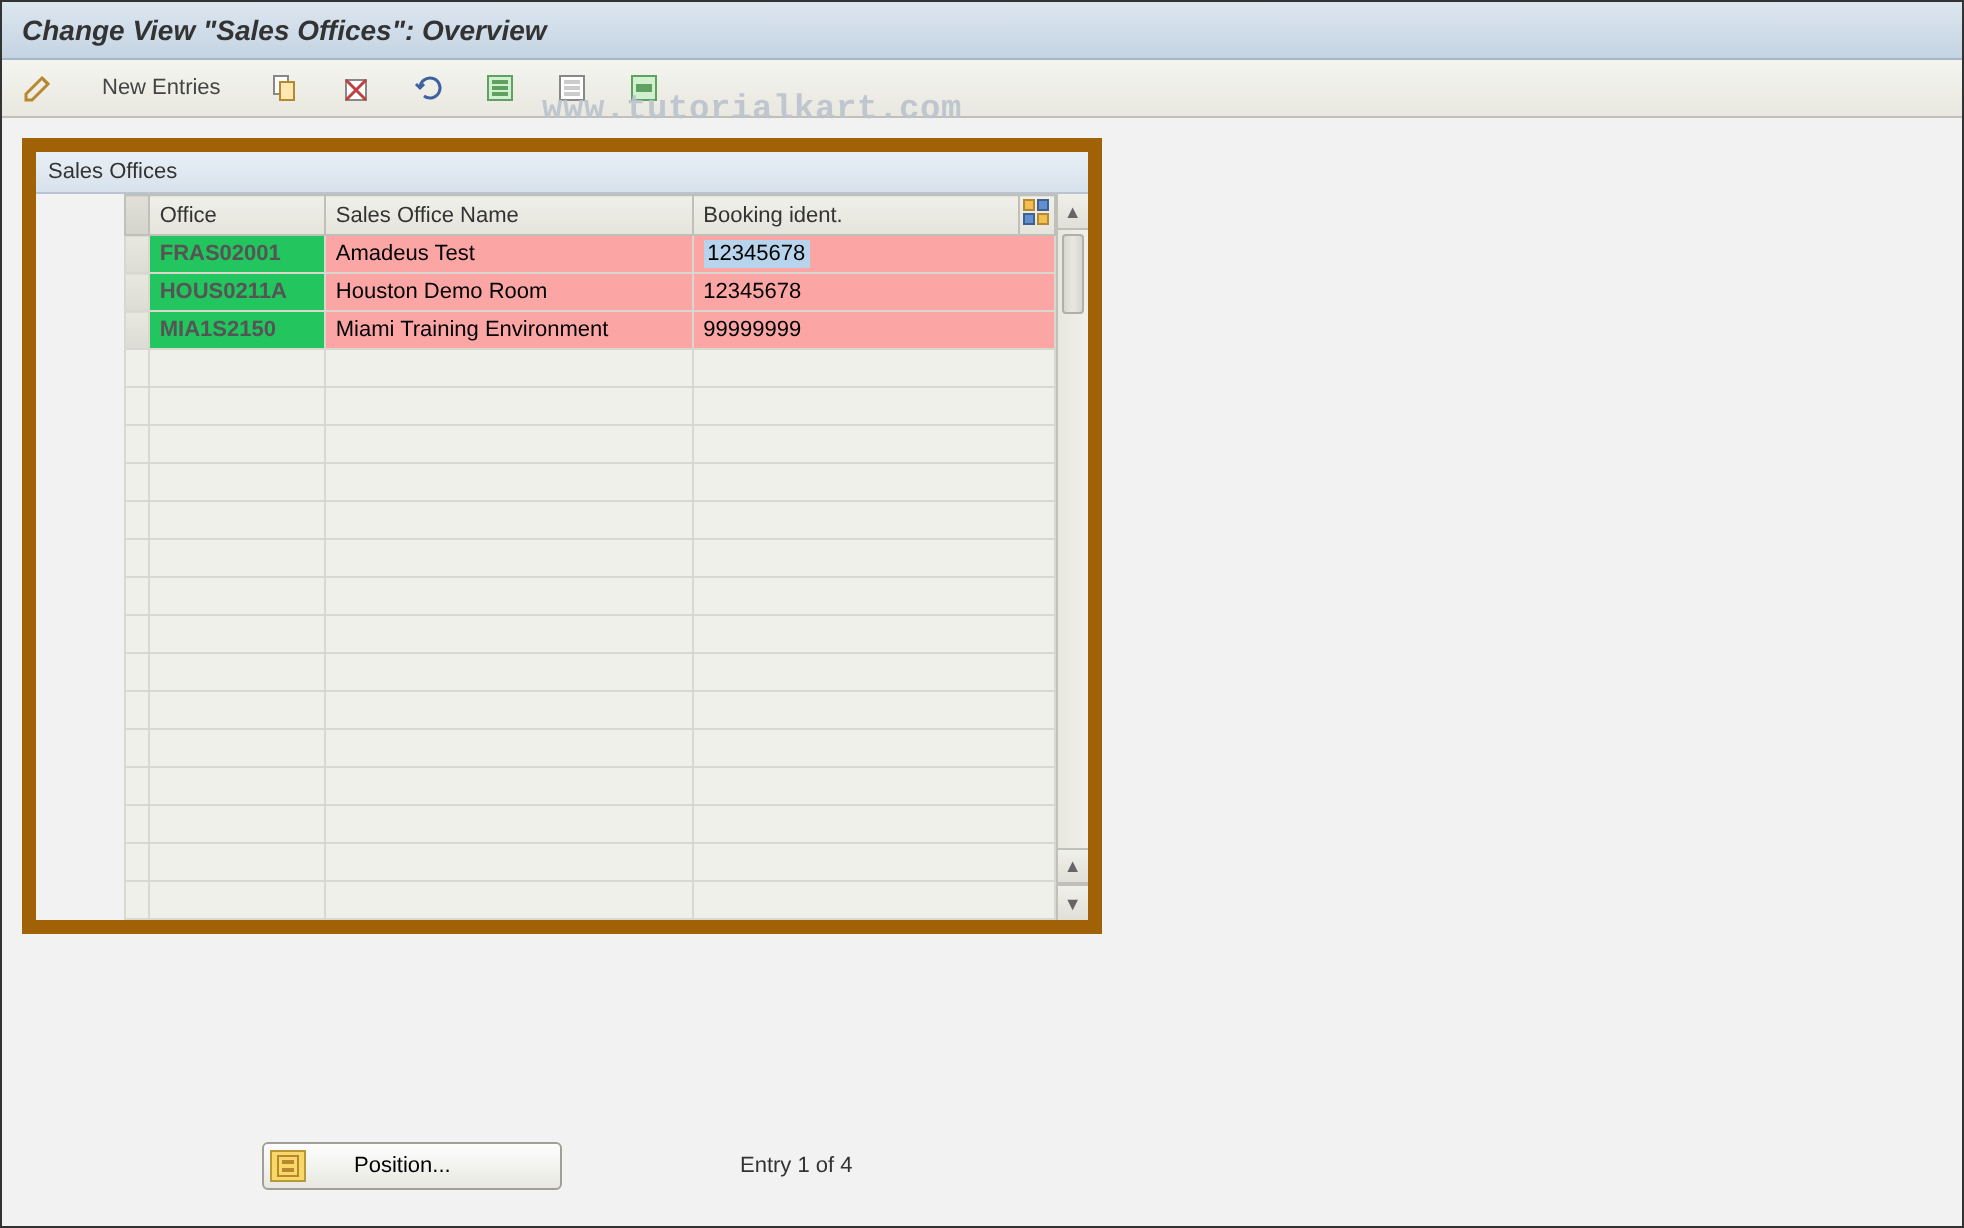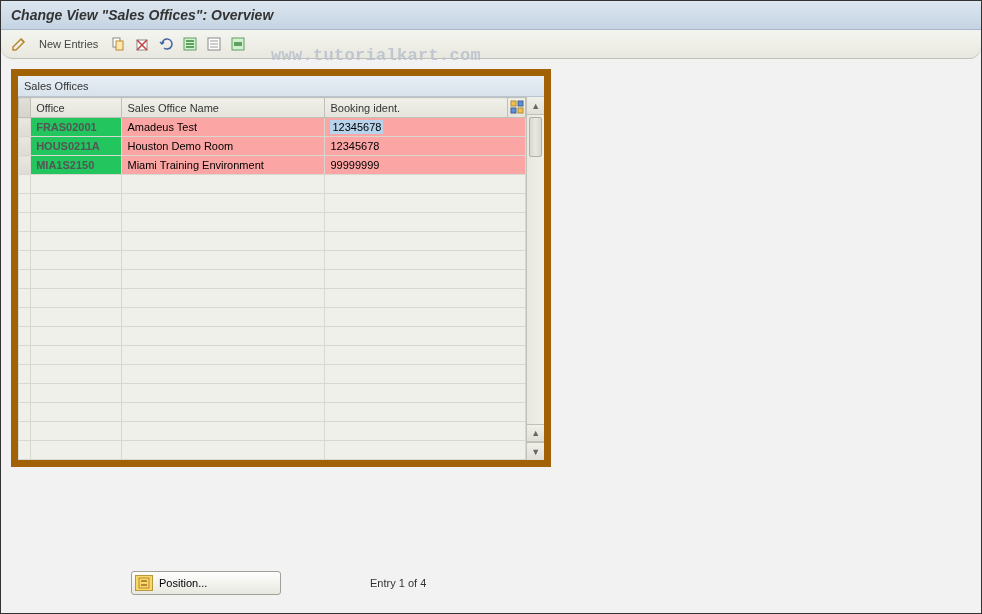--- a/index.html
+++ b/index.html
@@ -23,23 +23,22 @@
       font-weight: bold;
       font-style: italic;
       color: #333;
     }
     .toolbar {
       background: linear-gradient(#f5f5f0, #e8e8e0);
       padding: 4px 8px;
       border-bottom: 1px solid #c0c0b8;
       display: flex;
       align-items: center;
-      gap: 4px;
+      gap: 16px;
       position: relative;
-      border-radius: 12px;
     }
     .toolbar-icon {
       width: 20px;
       height: 20px;
       display: flex;
       align-items: center;
       justify-content: center;
       cursor: pointer;
       border-radius: 2px;
     }
@@ -71,20 +70,21 @@
     }
     .table-title {
       background: linear-gradient(#e8eff6, #d8e2ec);
       padding: 4px 6px;
       font-size: 11px;
       color: #333;
       border-bottom: 1px solid #b8c4d0;
     }
     .table-wrapper {
       display: flex;
+      padding-left: 44px;
     }
     .data-table {
       border-collapse: collapse;
       width: 520px;
     }
     .data-table th {
       background: linear-gradient(#f0f0ea, #e4e4dc);
       border: 1px solid #c0c0b8;
       padding: 3px 5px;
       text-align: left;
@@ -169,21 +169,21 @@
       align-items: center;
       gap: 10px;
     }
     .position-btn {
       background: linear-gradient(#fefefe, #e8e8e0);
       border: 1px solid #a0a098;
       border-radius: 3px;
       padding: 3px 10px 3px 3px;
       display: flex;
       align-items: center;
-      gap: 6px;
+      gap: 24px;
       cursor: pointer;
       font-size: 11px;
       width: 150px;
       margin-left: 120px;
     }
     .position-btn .pos-icon {
       width: 18px;
       height: 16px;
       background: #f8d868;
       border: 1px solid #b89838;

